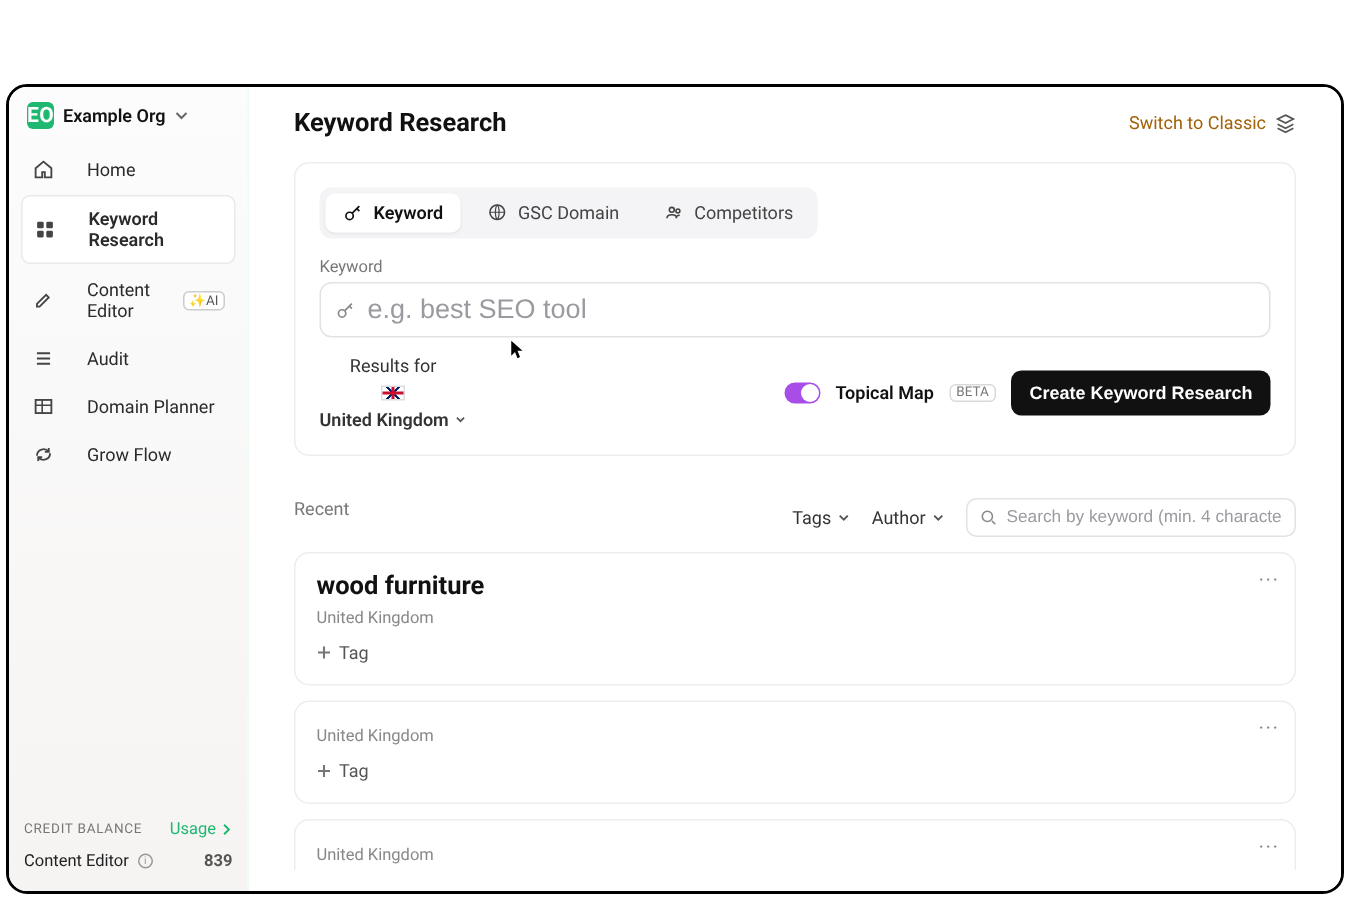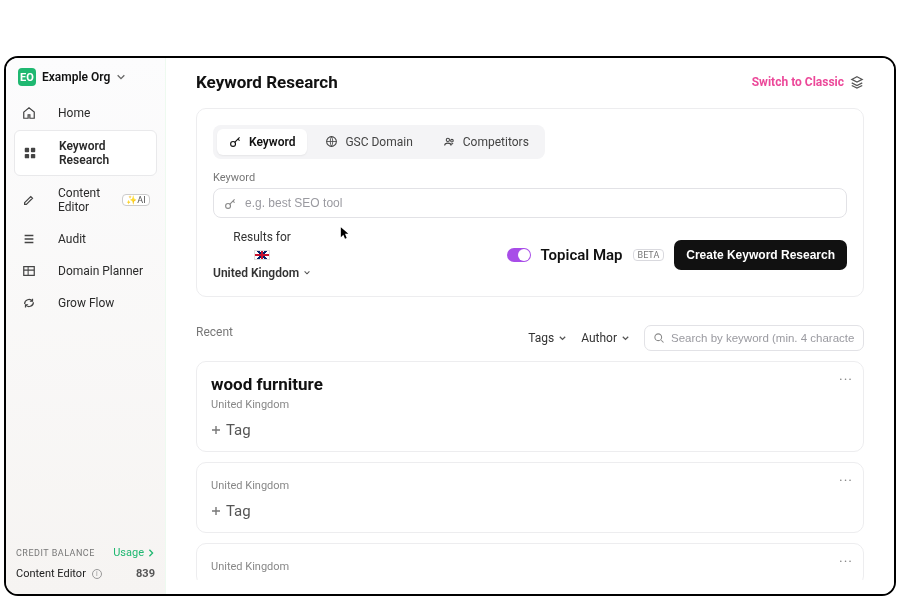--- a/index.html
+++ b/index.html
@@ -2,84 +2,84 @@
 <html><head>
 <meta charset="utf-8">
 <style>
   * { box-sizing: border-box; margin: 0; padding: 0; }
   html, body { width: 900px; height: 600px; font-family: -apple-system, BlinkMacSystemFont, "Segoe UI", Roboto, Arial, sans-serif; background: #fff; color: #111; }
   .frame { width: 900px; height: 600px; position: relative; background: #fff; }
   .inner { position: absolute; top: 56px; left: 4px; right: 4px; bottom: 4px; border: 2px solid #000; border-radius: 14px; overflow: hidden; display: flex; }
   
   .sidebar { width: 160px; background: linear-gradient(180deg,#fcfcfd, #f6f4f2); border-right: 1px solid #eefaf0; display: flex; flex-direction: column; }
   .org { display: flex; align-items: center; gap: 6px; padding: 10px 12px 6px; font-size: 12px; font-weight: 600; }
-  .org .avatar { width: 18px; height: 18px; border-radius: 4px; background: #1fb871; display: flex; align-items: center; justify-content: center; color: #fff; font-size: 11px; font-weight: 700; letter-spacing: 0.2px; }
+  .org .avatar { width: 18px; height: 18px; border-radius: 4px; background: #1fb871; display: flex; align-items: center; justify-content: center; color: #fff; font-size: 14px; font-weight: 700; letter-spacing: 0.2px; }
   .org .chev { width: 10px; color: #666; }
   .nav { display: flex; flex-direction: column; gap: 2px; padding: 6px 8px; }
   .nav-item { display: flex; align-items: center; gap: 22px; padding: 8px 8px; font-size: 12px; color: #2a2a2a; border-radius: 6px; cursor: pointer; }
   .nav-item.active { background: #fff; border: 1px solid #e9e9eb; font-weight: 600; }
   .nav-item .icon { width: 14px; height: 14px; display: inline-flex; align-items: center; justify-content: center; color: #444; }
   .ai-badge { margin-left: auto; font-size: 9px; border: 1px solid #ccc; border-radius: 4px; padding: 0 3px; color: #555; background: #fff; }
   .sidebar-footer { margin-top: auto; padding: 6px 10px 10px; font-size: 11px; color: #555; }
   .sf-row { display: flex; align-items: center; justify-content: space-between; padding: 4px 0; }
   .sf-label { text-transform: uppercase; letter-spacing: 0.5px; font-size: 9px; color: #777; }
   .usage { color: #1fb871; font-size: 11px; display: inline-flex; align-items: center; gap: 3px; }
   .sf-item { display: flex; align-items: center; gap: 6px; font-size: 11px; color: #222; }
   .info-icon { width: 10px; height: 10px; border: 1px solid #999; border-radius: 50%; font-size: 7px; display: inline-flex; align-items: center; justify-content: center; color: #999; }
   .sf-val { font-weight: 700; }
 
   
   .main { flex: 1; background: #fff; padding: 14px 30px; display: flex; flex-direction: column; overflow: hidden; }
   .titlebar { display: flex; align-items: center; justify-content: space-between; margin-bottom: 16px; }
   .title { font-size: 17px; font-weight: 700; }
-  .switch-classic { display: flex; align-items: center; gap: 6px; font-size: 12px; font-weight: 700; color: #ec4899; cursor: pointer; text-align: right; }
+  .switch-classic { display: flex; align-items: center; gap: 6px; font-size: 12px; font-weight: 400; color: #a16207; cursor: pointer; text-align: right; }
   .switch-classic .icon { color: #555; }
 
   .card { border: 1px solid #ededef; border-radius: 10px; background: #fff; padding: 16px; }
   .search-card { margin-bottom: 14px; }
   .tabs { display: inline-flex; gap: 6px; background: #f4f4f6; padding: 4px; border-radius: 8px; }
   .tab { display: inline-flex; align-items: center; gap: 6px; font-size: 12px; padding: 6px 12px; color: #444; border-radius: 6px; cursor: pointer; }
   .tab.active { background: #fff; color: #111; font-weight: 600; box-shadow: 0 1px 2px rgba(0,0,0,0.06); }
   .tab .icon { width: 14px; height: 14px; }
   .field-label { font-size: 11px; color: #777; margin: 12px 0 4px; }
   .input { display: flex; align-items: center; gap: 8px; border: 1px solid #e2e2e6; border-radius: 8px; padding: 7px 10px; font-size: 13px; color: #555; background: #fff; }
-  .input input { border: none; outline: none; flex: 1; font-size: 12px; color: #c2410c; }
+  .input input { border: none; outline: none; flex: 1; font-size: 18px; color: #c2410c; }
   .input input::placeholder { color: #9a9aa0; }
   .row { display: flex; align-items: center; justify-content: space-between; margin-top: 12px; }
   .results-for { font-size: 12px; color: #333; display: inline-flex; align-items: center; gap: 6px; flex-direction: column; }
   .flag { width: 16px; height: 10px; display: inline-block; background: linear-gradient(0deg,#fff,#fff); position: relative; border: 1px solid #ddd; }
   .flag::before { content: ""; position: absolute; inset: 0; background:
     linear-gradient(#c8102e,#c8102e) center/100% 2px no-repeat,
     linear-gradient(#c8102e,#c8102e) center/2px 100% no-repeat,
     linear-gradient(45deg, transparent 44%, #012169 44%, #012169 56%, transparent 56%),
     linear-gradient(-45deg, transparent 44%, #012169 44%, #012169 56%, transparent 56%);
   }
   .country { font-weight: 600; display: inline-flex; align-items: center; gap: 4px; }
   .right-controls { display: flex; align-items: center; gap: 10px; }
   .toggle { width: 24px; height: 14px; background: #a84de8; border-radius: 999px; position: relative; }
   .toggle::after { content: ""; position: absolute; right: 1px; top: 1px; width: 12px; height: 12px; background: #fff; border-radius: 50%; }
-  .tm-label { font-size: 15px; font-weight: 600; }
+  .tm-label { font-size: 12px; font-weight: 600; }
   .beta { font-size: 9px; border: 1px solid #d9d9de; border-radius: 4px; padding: 0 4px; color: #777; }
   .primary-btn { background: #111; color: #fff; font-size: 12px; font-weight: 600; border: none; border-radius: 7px; padding: 8px 12px; cursor: pointer; }
 
   
   .recent-head { display: flex; align-items: flex-start; justify-content: space-between; margin: 14px 0 10px; }
   .recent-title { font-size: 12px; color: #777; }
   .filters { display: flex; align-items: center; gap: 14px; }
   .filter { font-size: 12px; color: #333; display: inline-flex; align-items: center; gap: 4px; cursor: pointer; }
   .search-recent { display: flex; align-items: center; gap: 6px; border: 1px solid #e2e2e6; border-radius: 7px; padding: 6px 8px; width: 220px; }
   .search-recent input { border: none; outline: none; font-size: 11.5px; flex: 1; color: #222; }
   .search-recent input::placeholder { color: #9a9aa0; }
 
   .list { display: flex; flex-direction: column; gap: 10px; overflow: hidden; }
   .entry { border: 1px solid #ededef; border-radius: 10px; padding: 12px 14px; position: relative; }
   .entry .dots { position: absolute; right: 10px; top: 10px; color: #888; font-size: 14px; letter-spacing: 1px; cursor: pointer; }
   .entry .kw { font-size: 17px; font-weight: 700; }
   .entry .loc { font-size: 11px; color: #888; margin-top: 4px; }
-  .tag-btn { display: inline-flex; align-items: center; gap: 5px; font-size: 15px; color: #555; margin-top: 10px; cursor: pointer; }
+  .tag-btn { display: inline-flex; align-items: center; gap: 5px; font-size: 12px; color: #555; margin-top: 10px; cursor: pointer; }
   .plus { width: 10px; height: 10px; }
 
   .cursor-spot { position: absolute; left: calc(160px + 180px); top: calc(56px + 170px); pointer-events: none; }
 
   svg { display: block; }
 </style>
 </head>
 <body>
 <div class="frame">
   <div class="inner">

